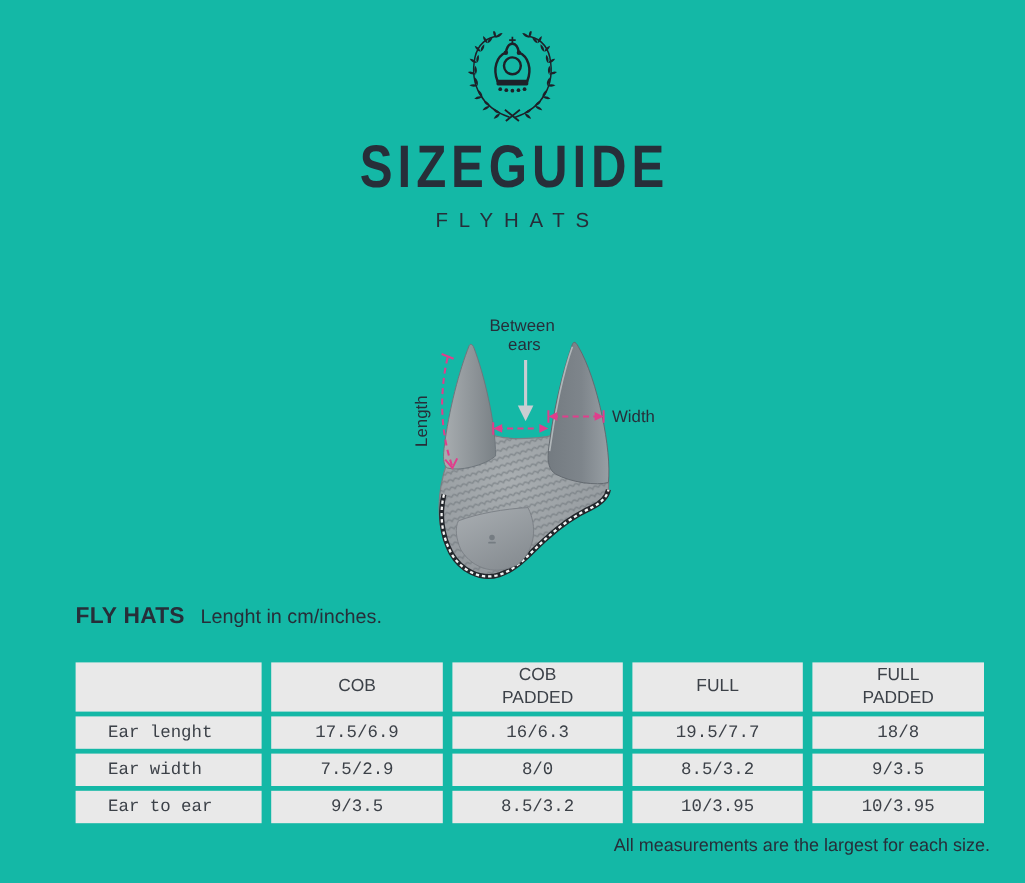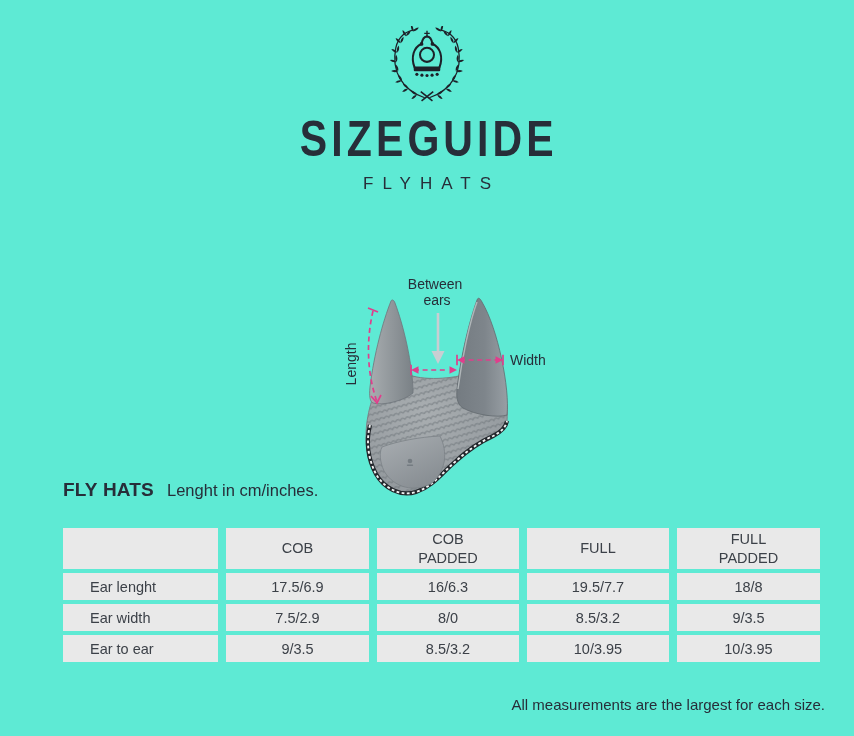--- a/index.html
+++ b/index.html
@@ -2,45 +2,45 @@
 <html style="--ink: #272e39; --text: #3c4148; --cell-bg: #e9e9e9; --annotation-pink: #e03e8c; --arrow-grey: #c9ced2; --logo-black: #1d2129;"><head>
 <meta charset="utf-8">
 <style>
   :root{
     --ink:#272e39; --text:#3c4148; --cell-bg:#e9e9e9;
     --annotation-pink:#e03e8c; --arrow-grey:#c9ced2; --logo-black:#1d2129;
   }
   *{margin:0;padding:0;box-sizing:border-box;}
   html,body{background:#fff;}
   body{font-family:"Liberation Sans","DejaVu Sans",sans-serif;color:var(--ink);}
-  .page{position:relative;width:854px;height:736px;background:#5eead4;overflow:hidden;margin:0 auto;}
+  .page{position:relative;width:854px;height:736px;background:#14b8a6;overflow:hidden;margin:0 auto;}
 
   
   .brand{position:absolute;top:26px;left:0;right:0;text-align:center;}
   .brand-logo{display:block;margin:0 auto;}
   .brand-title{margin-top:9px;font-size:50px;font-weight:bold;color:var(--ink);line-height:1.05;}
   .brand-title .squeeze{display:inline-block;letter-spacing:5px;padding-left:5px;transform:scaleX(.82);transform-origin:center;}
   .brand-sub{margin-top:8px;font-size:17px;letter-spacing:9px;padding-left:9px;color:var(--ink);}
 
   
-  .diagram{position:absolute;left:310px;top:269px;width:250px;height:237px;text-align:center;}
+  .diagram{position:absolute;left:310px;top:256px;width:250px;height:237px;text-align:center;}
   .anno{font-size:14px;fill:var(--ink);}
   .pinkline{stroke:var(--annotation-pink);stroke-width:1.7;fill:none;stroke-dasharray:5 3.6;}
   .pinksolid{stroke:var(--annotation-pink);stroke-width:1.7;fill:none;}
   .pinkfill{fill:var(--annotation-pink);}
 
   
-  .section{position:absolute;left:63px;top:479px;width:760px;}
+  .section{position:absolute;left:63px;top:503px;width:760px;}
   .sec-head{display:flex;align-items:baseline;}
   .sec-title{font-size:19px;font-weight:bold;letter-spacing:.2px;color:var(--ink);}
   .sec-sub{font-size:16.5px;margin-left:13px;color:var(--ink);}
   table.sizes{border-collapse:separate;border-spacing:8px 4px;table-layout:fixed;width:773px;margin-left:-8px;margin-top:23px;}
   table.sizes th,table.sizes td{background:var(--cell-bg);font-size:14.5px;font-weight:normal;color:var(--text);text-align:center;}
   table.sizes th{height:41px;line-height:1.3;white-space:pre-line;vertical-align:middle;}
-  table.sizes td{height:27px;vertical-align:middle;}
+  table.sizes td{height:27px;vertical-align:middle;font-family:Liberation Mono, monospace;}
   table.sizes td.rowlabel{text-align:left;padding-left:27px;}
 
   .note{position:absolute;top:696px;right:29px;font-size:15px;color:var(--ink);}
 </style>
 </head>
 <body>
 
 <div class="page">
 
   <header class="brand">

